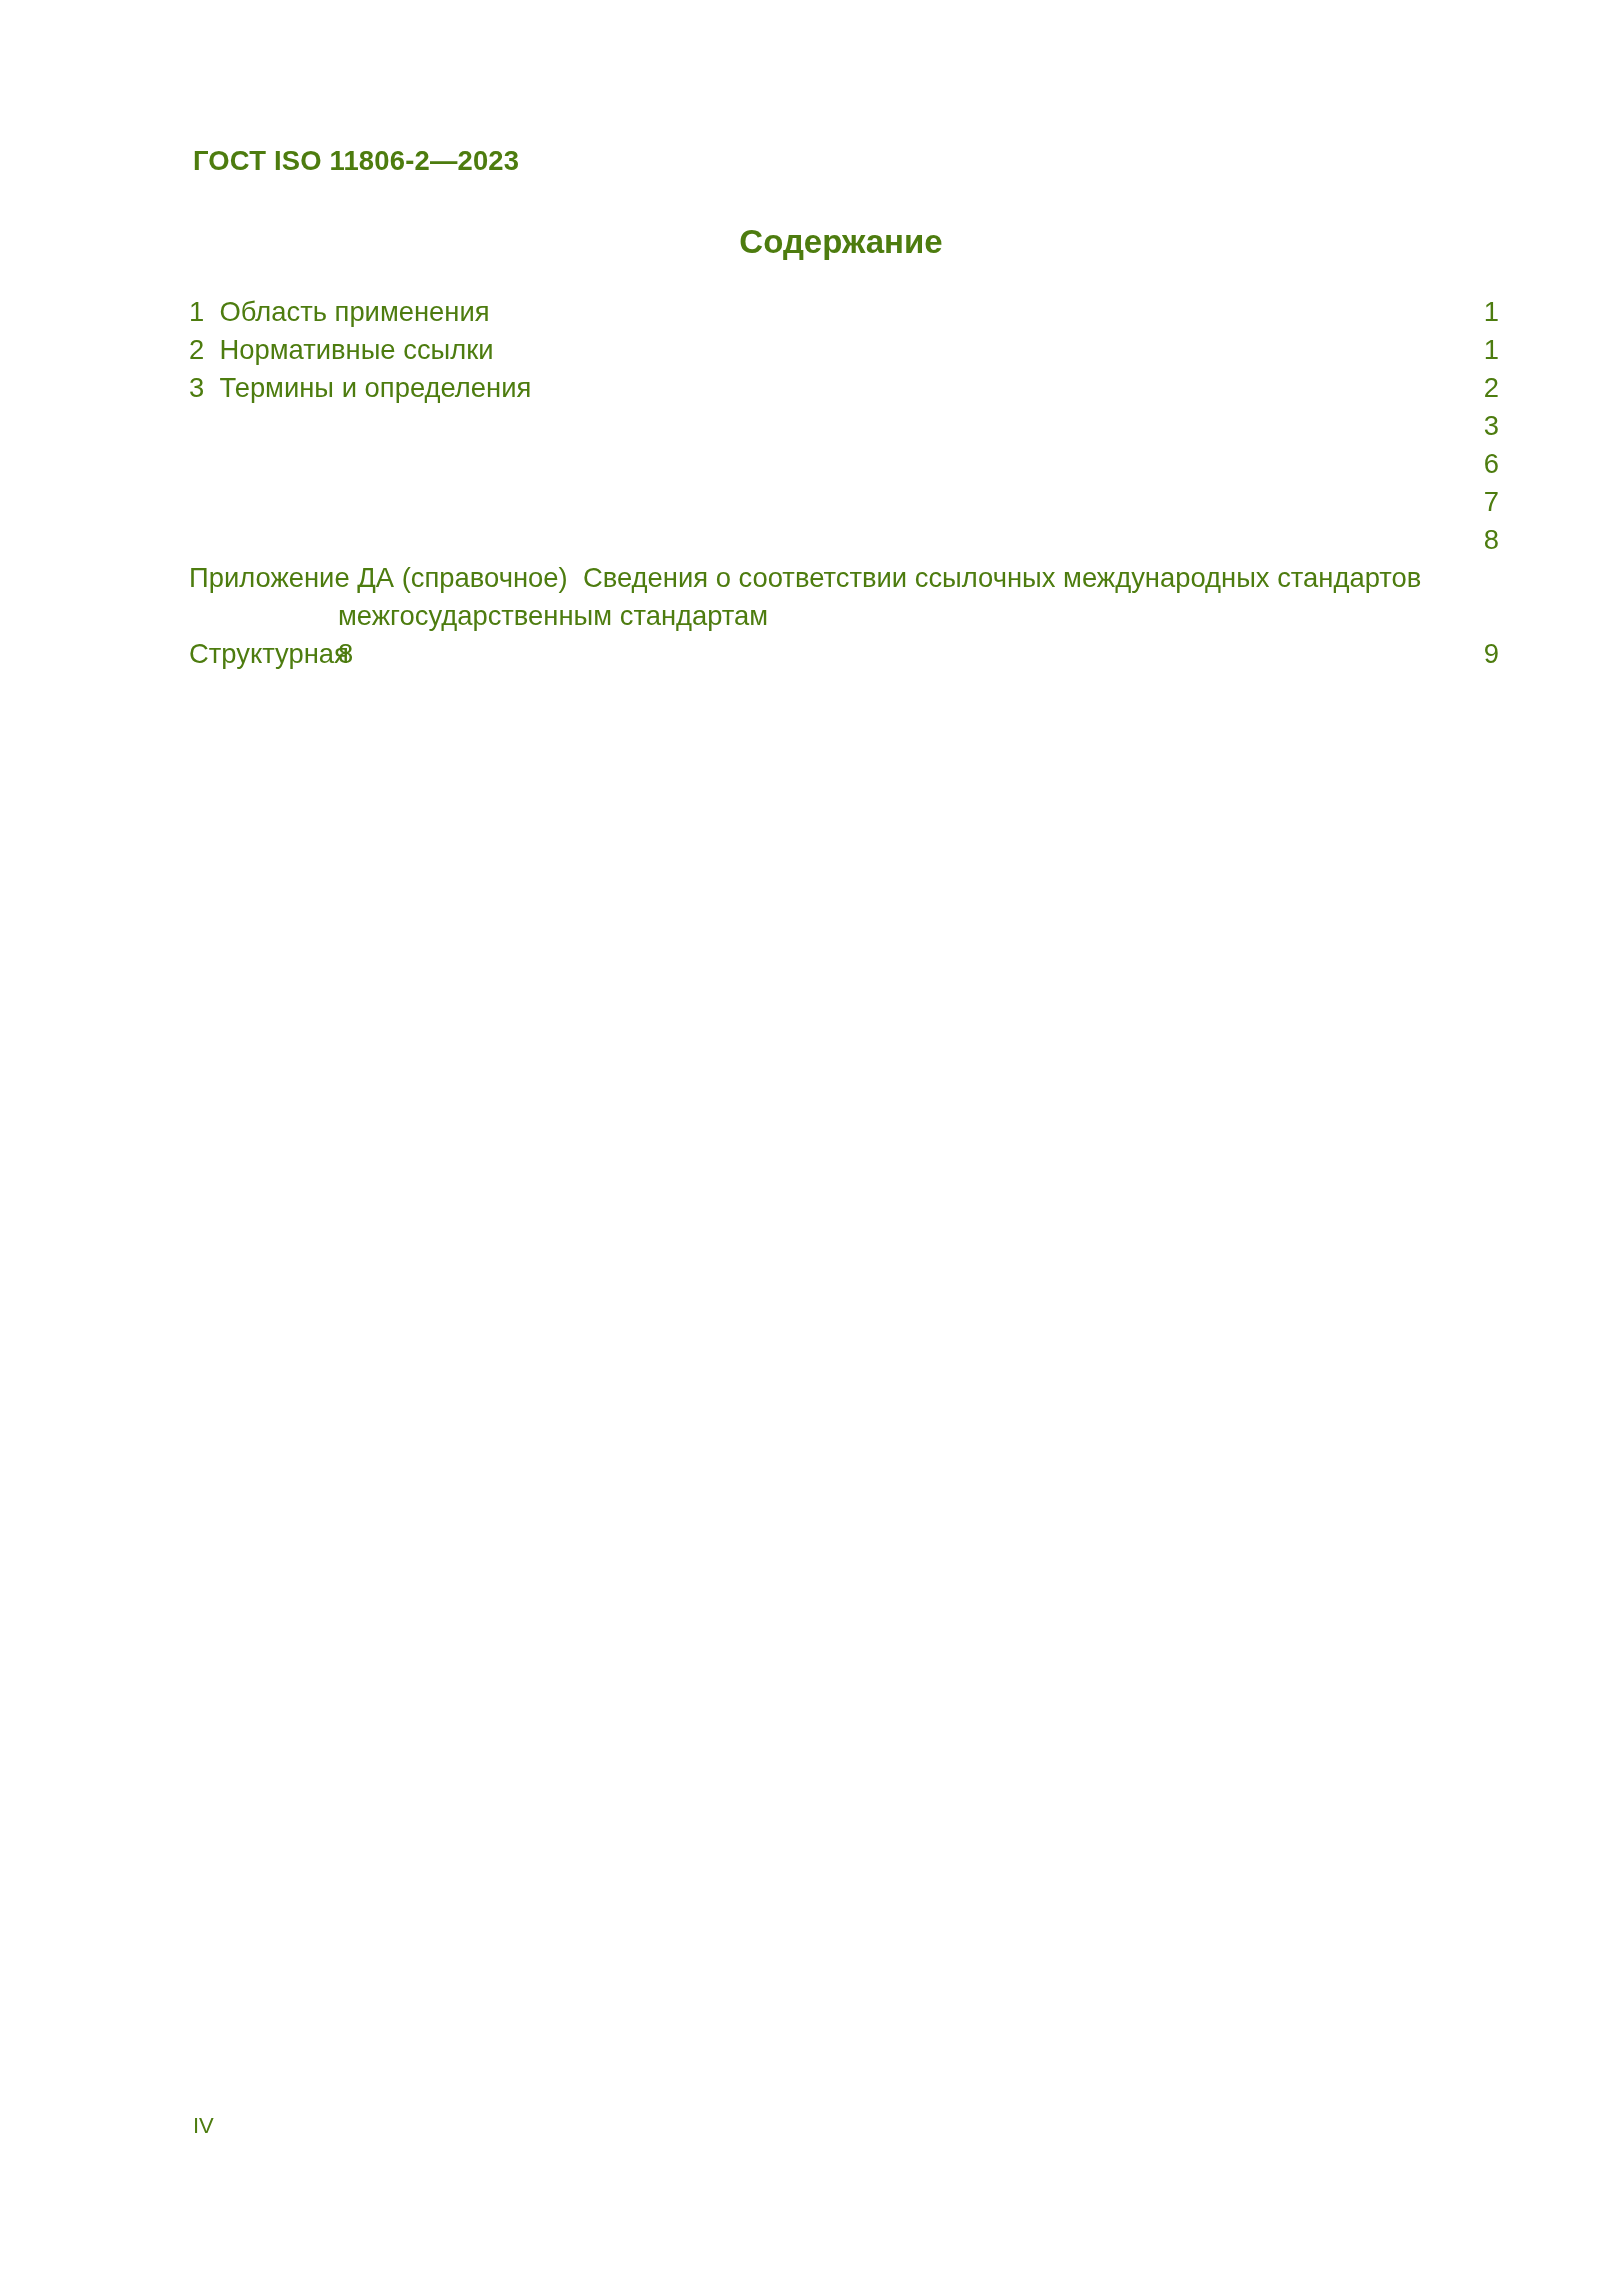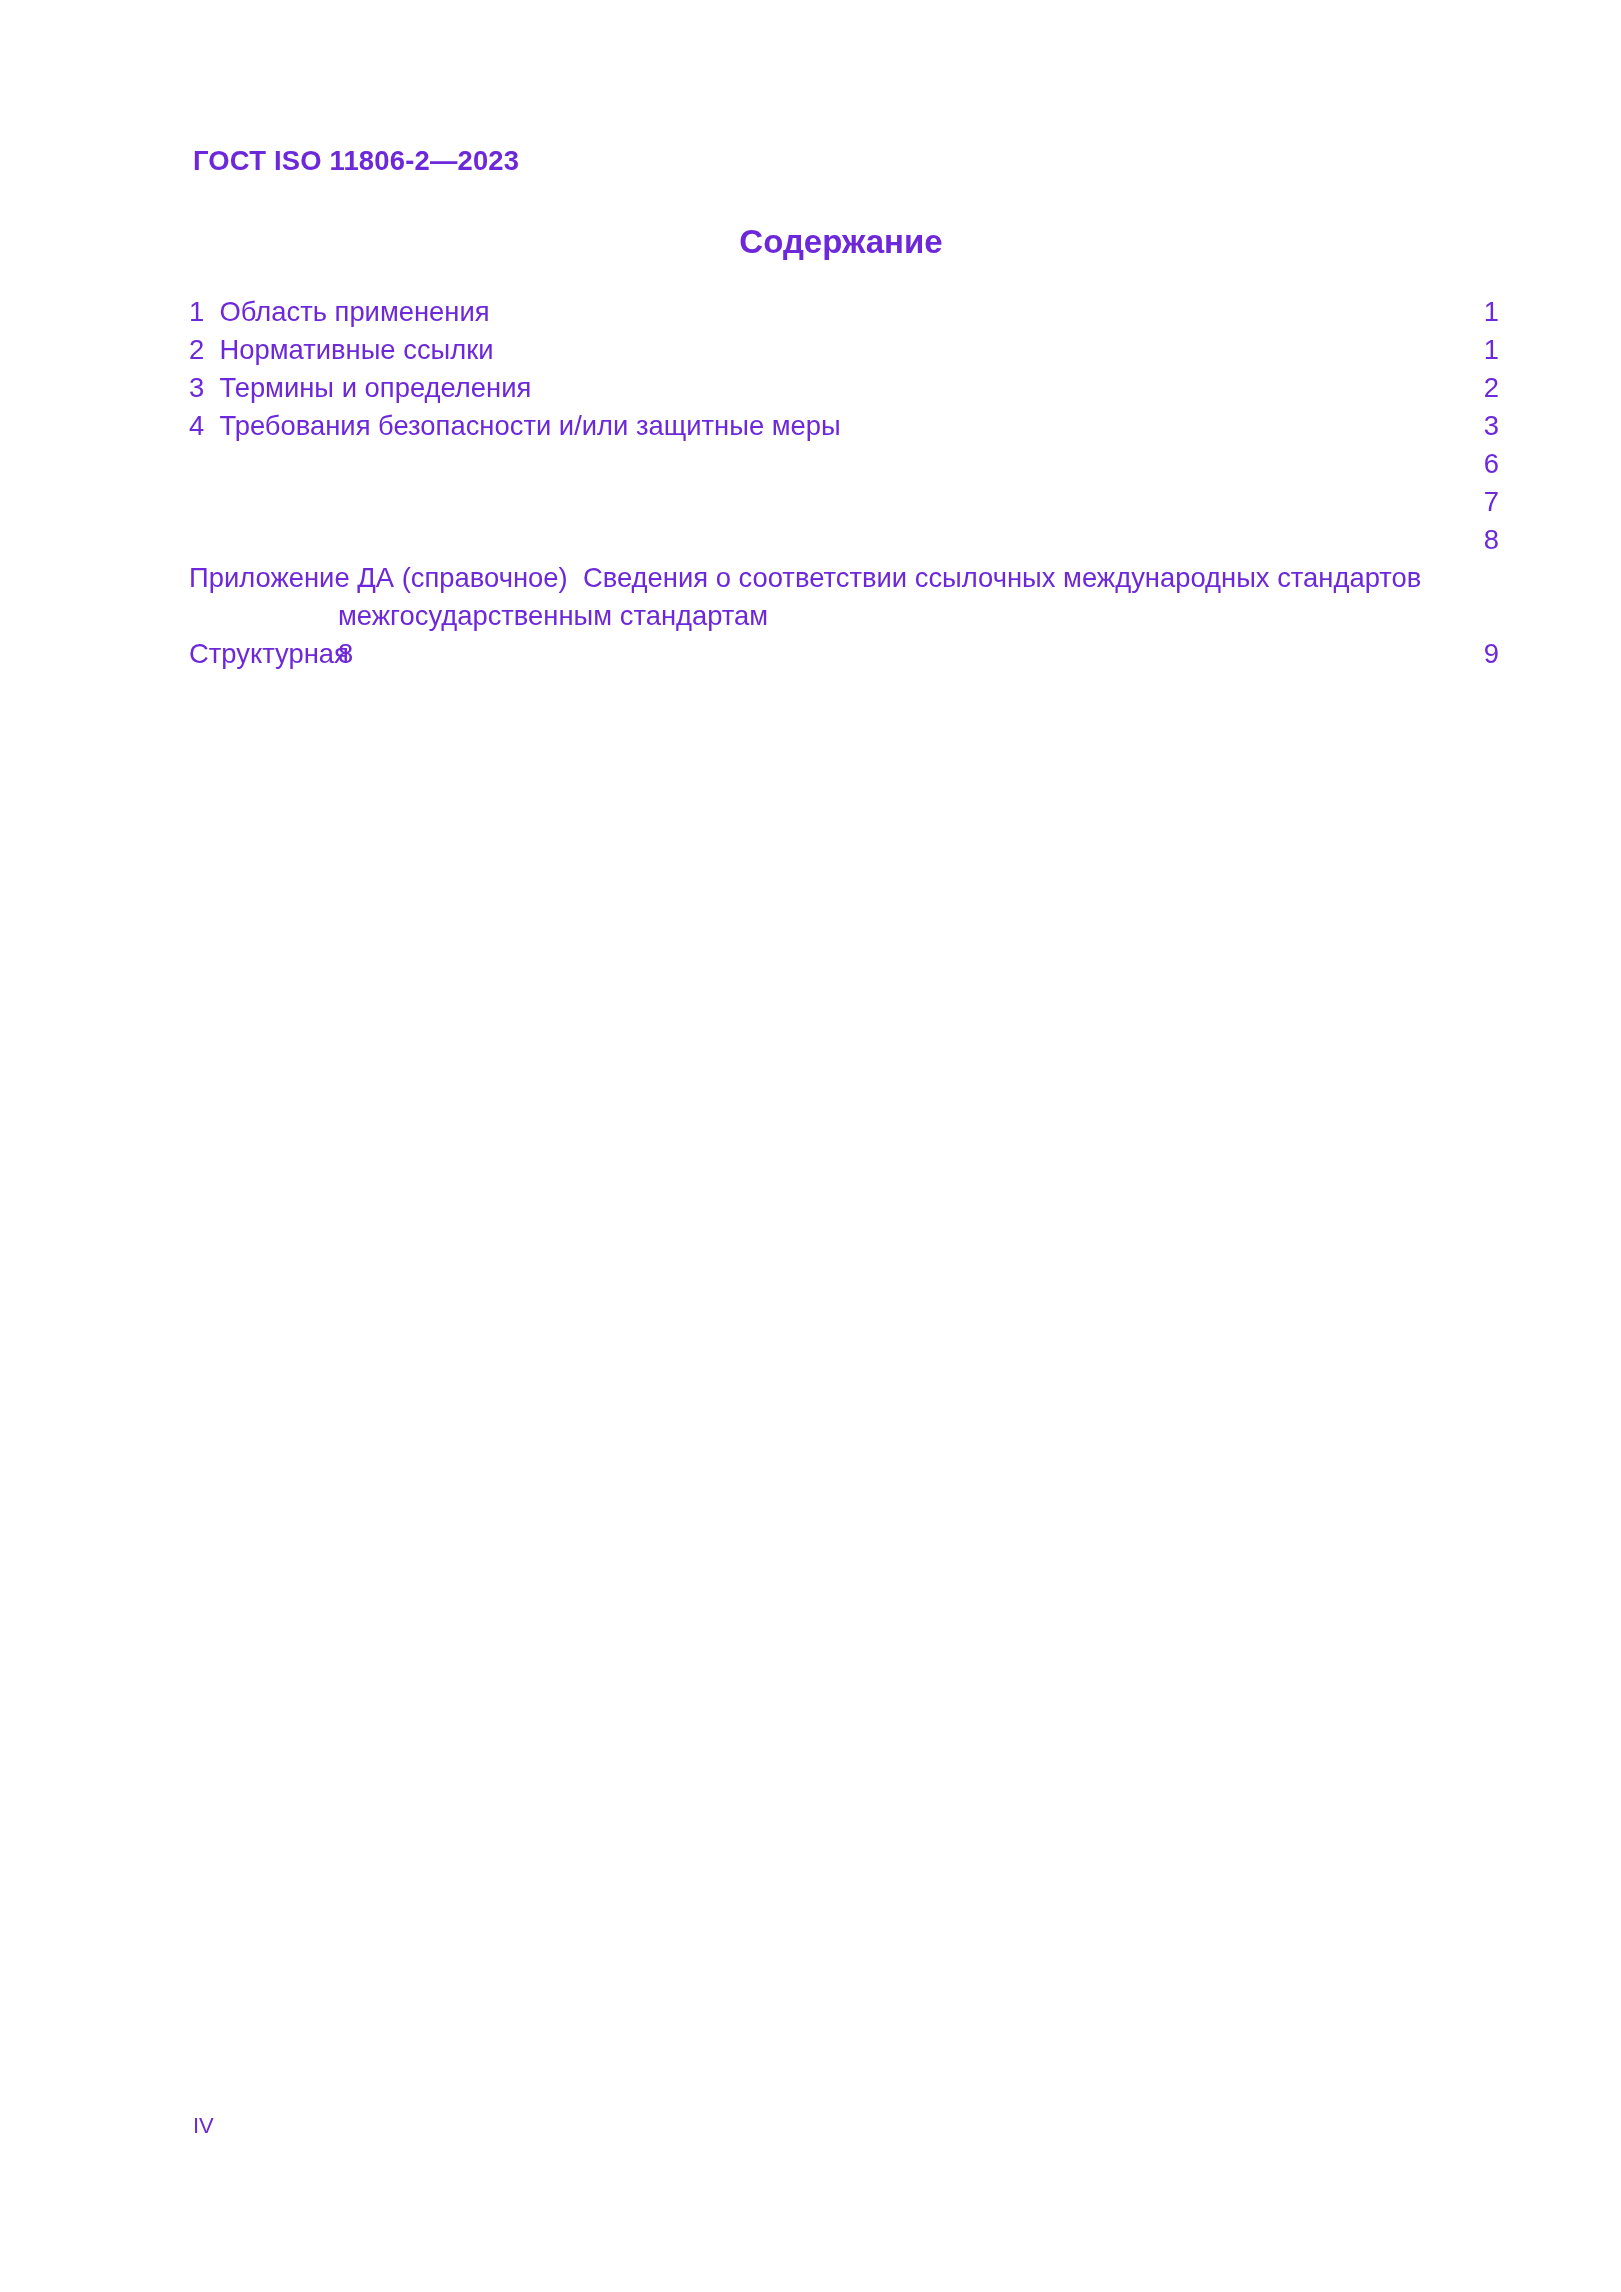--- a/index.html
+++ b/index.html
@@ -7,21 +7,21 @@
     padding: 0;
     background: #e8e8e8;
   }
   .page {
     position: relative;
     width: 1621px;
     height: 2293px;
     margin: 0 auto;
     background: #ffffff;
     font-family: "Liberation Sans", sans-serif;
-    color: #6d28d9;
+    color: #4d7c0f;
     overflow: hidden;
   }
   .doc-header {
     position: absolute;
     left: 193px;
     top: 145px;
     font-size: 27.4px;
     font-weight: 700;
     line-height: 31px;
     letter-spacing: 0.2px;
@@ -94,21 +94,20 @@
       <span class="toc-page">1</span>
     </div>
 
     <div class="toc-row">
       <span class="toc-text">3  Термины и определения</span>
       <span class="toc-leader"></span>
       <span class="toc-page">2</span>
     </div>
 
     <div class="toc-row">
-      <span class="toc-text">4  Требования безопасности и/или защитные меры</span>
       <span class="toc-leader"></span>
       <span class="toc-page">3</span>
     </div>
 
     <div class="toc-row">
       <span class="toc-leader"></span>
       <span class="toc-page">6</span>
     </div>
 
     <div class="toc-row">

